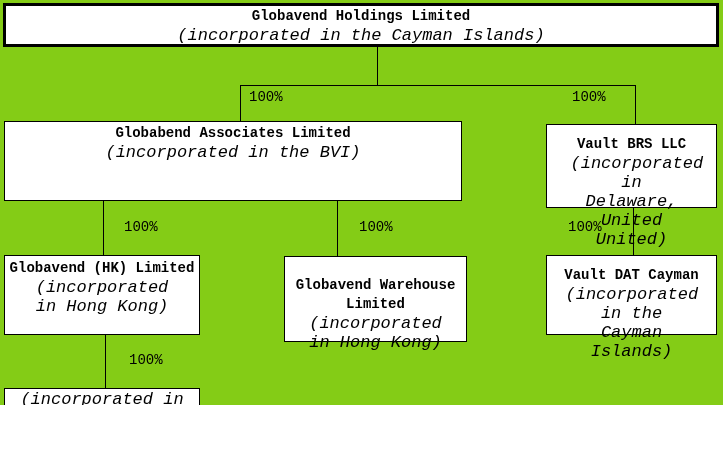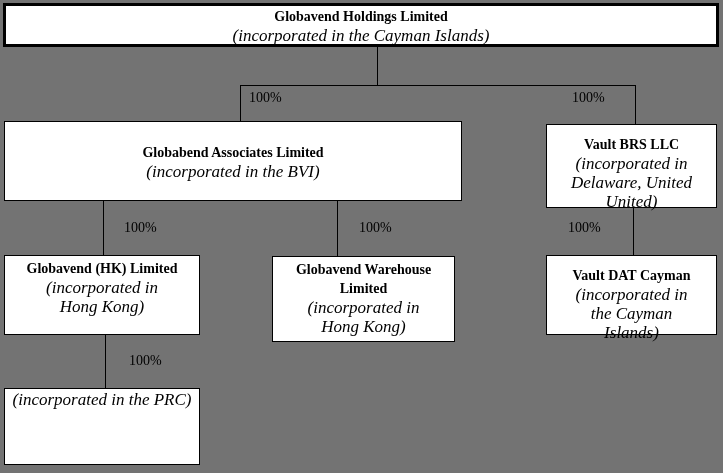--- a/index.html
+++ b/index.html
@@ -3,24 +3,24 @@
 <meta charset="utf-8">
 <style>
   html, body {
     margin: 0;
     padding: 0;
     background: #ffffff;
   }
   #stage {
     position: relative;
     width: 723px;
-    height: 473px;
-    background: #737373;
+    height: 405px;
+    background: #84cc16;
     color: #000000;
-    font-family: Liberation Serif, serif;
+    font-family: Liberation Mono, monospace;
     overflow: hidden;
   }
   .node {
     position: absolute;
     box-sizing: border-box;
     border: 1px solid #000000;
     background: #ffffff;
     text-align: center;
   }
   .node.root {
@@ -59,21 +59,21 @@
     <div class="inc">(incorporated in the Cayman Islands)</div>
   </div>
 
   <div class="line" style="left:377px; top:47px; width:1px; height:38px;"></div>
   <div class="line" style="left:240px; top:85px; width:396px; height:1px;"></div>
   <div class="line" style="left:240px; top:85px; width:1px; height:36px;"></div>
   <div class="line" style="left:635px; top:85px; width:1px; height:39px;"></div>
   <div class="pct" style="left:249px; top:89px;">100%</div>
   <div class="pct" style="left:572px; top:89px;">100%</div>
 
-  <div class="node" style="left:4px; top:121px; width:458px; height:80px; padding-top:21px;">
+  <div class="node" style="left:4px; top:121px; width:458px; height:80px; padding-top:2px;">
     <div class="name">Globabend Associates Limited</div>
     <div class="inc">(incorporated in the BVI)</div>
   </div>
 
   <div class="node" style="left:546px; top:124px; width:171px; height:84px; padding-top:10px;">
     <div class="name">Vault BRS LLC</div>
     <div class="inc" style="width:122px;">(incorporated in Delaware, United United)</div>
   </div>
 
   <div class="line" style="left:103px; top:201px; width:1px; height:54px;"></div>
@@ -81,21 +81,21 @@
   <div class="line" style="left:633px; top:208px; width:1px; height:47px;"></div>
   <div class="pct" style="left:124px; top:219px;">100%</div>
   <div class="pct" style="left:359px; top:219px;">100%</div>
   <div class="pct" style="left:568px; top:219px;">100%</div>
 
   <div class="node" style="left:4px; top:255px; width:196px; height:80px; padding-top:3px;">
     <div class="name">Globavend (HK) Limited</div>
     <div class="inc" style="width:150px;">(incorporated in Hong Kong)</div>
   </div>
 
-  <div class="node" style="left:272px; top:256px; width:183px; height:86px; padding-top:3px;">
+  <div class="node" style="left:284px; top:256px; width:183px; height:86px; padding-top:19px;">
     <div class="name" style="width:160px;">Globavend Warehouse Limited</div>
     <div class="inc" style="width:150px;">(incorporated in Hong Kong)</div>
   </div>
 
   <div class="node" style="left:546px; top:255px; width:171px; height:80px; padding-top:10px;">
     <div class="name">Vault DAT Cayman</div>
     <div class="inc" style="width:132px;">(incorporated in the Cayman Islands)</div>
   </div>
 
   <div class="line" style="left:105px; top:335px; width:1px; height:53px;"></div>

